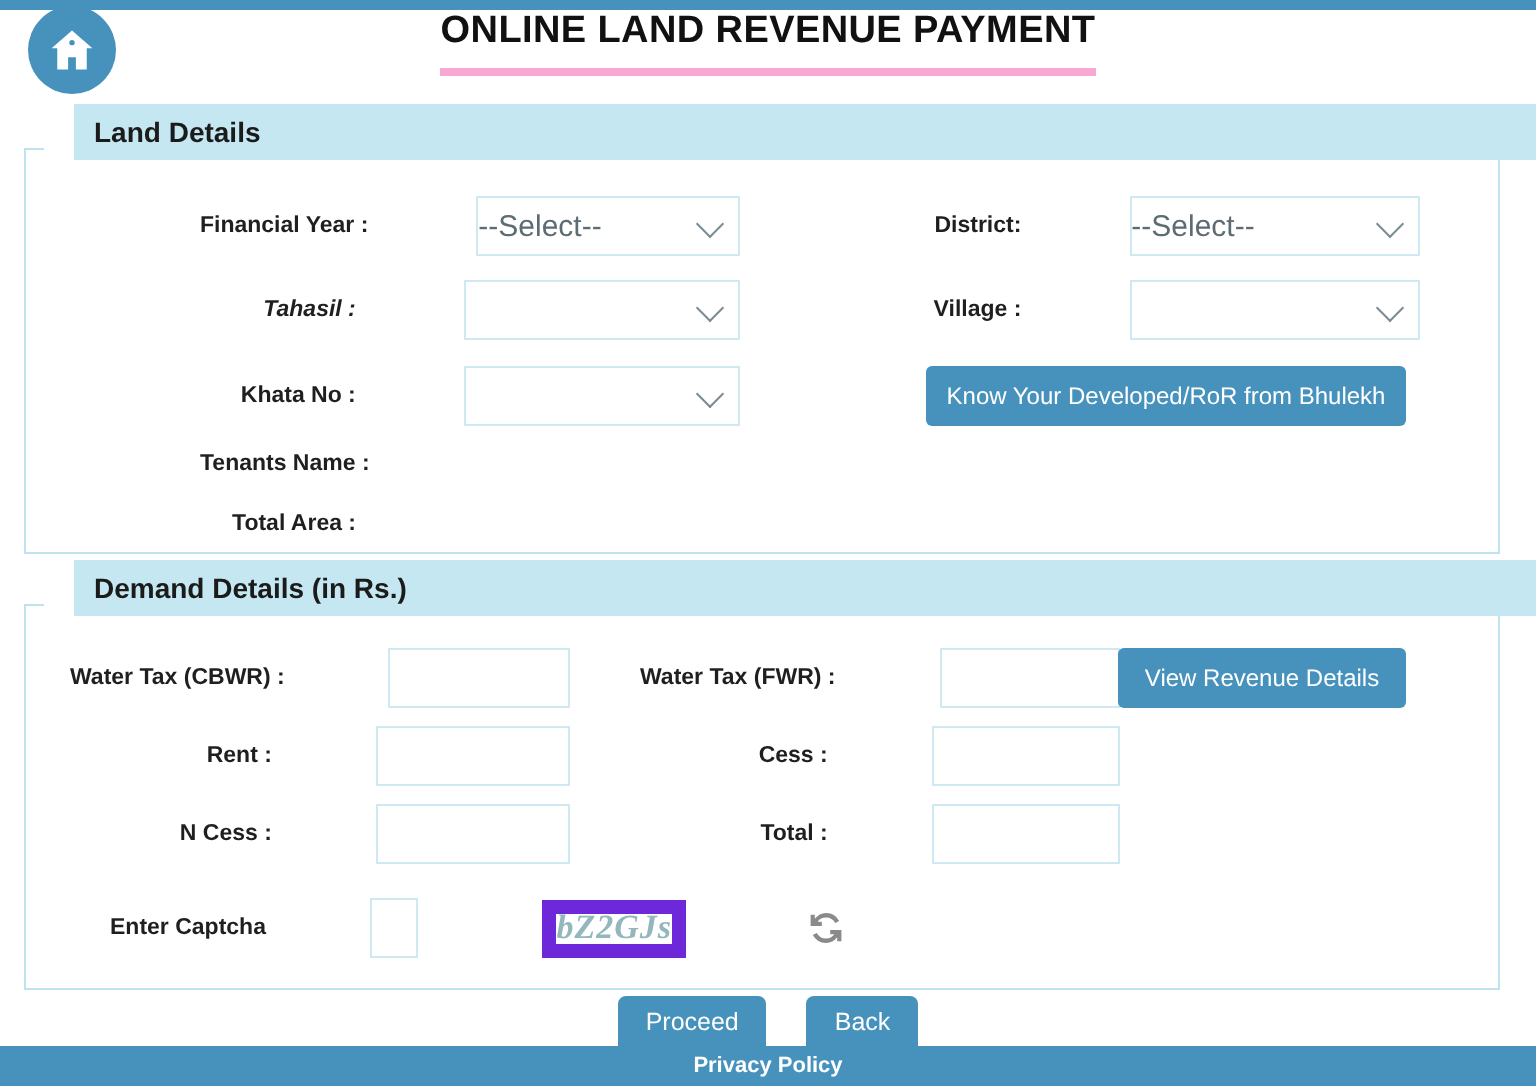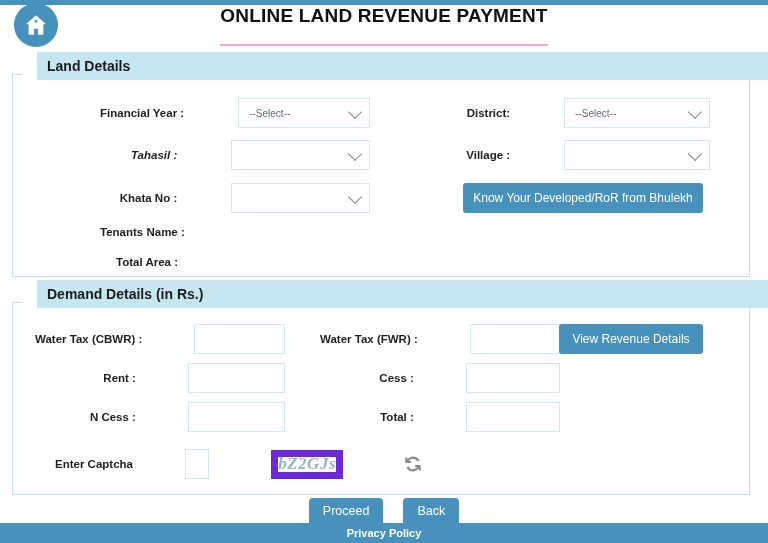--- a/index.html
+++ b/index.html
@@ -50,22 +50,22 @@
     left: 0;
     top: 5px;
     width: 768px;
     text-align: center;
     font-size: 19px;
     font-weight: bold;
     color: #111111;
     letter-spacing: .2px;
   }
   .page-title span {
-    border-bottom: 2px solid #f9a8d4;
-    padding-bottom: 18px;
+    border-bottom: 4px solid #f9a8d4;
+    padding-bottom: 8px;
   }
 
   
   .panel {
     position: absolute;
     left: 12px;
     width: 738px;
     border: 1px solid #bfe3ee;
     border-top: none;
     box-sizing: border-box;
@@ -115,22 +115,21 @@
   .field {
     box-sizing: border-box;
     border: 1px solid #cfe9f2;
     background: #ffffff;
     height: 30px;
     position: relative;
   }
   .select-field {
     display: flex;
     align-items: center;
-    padding-left: 10px;
-    font-size: 10px;
+    font-size: 15px;
     color: #5d6b72;
   }
   .chev {
     position: absolute;
     right: 9px;
     top: 50%;
     width: 9px;
     height: 9px;
     margin-top: -6px;
     border-right: 1.6px solid #7a8b93;

